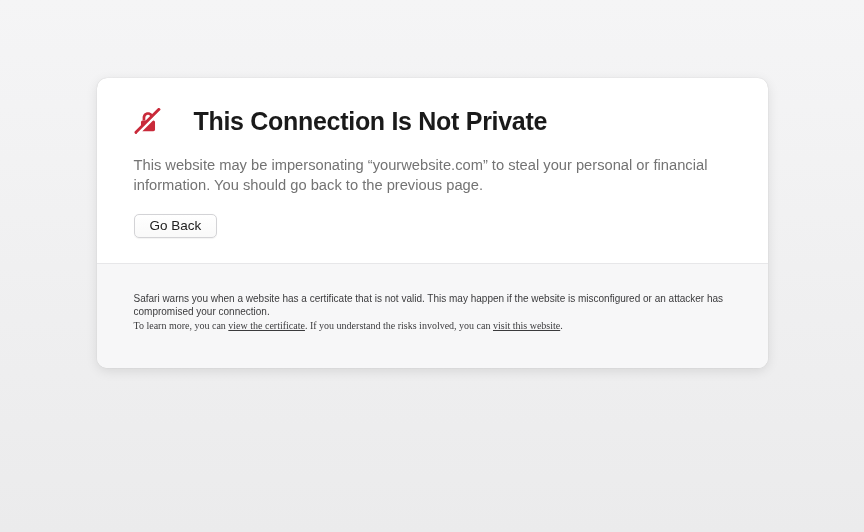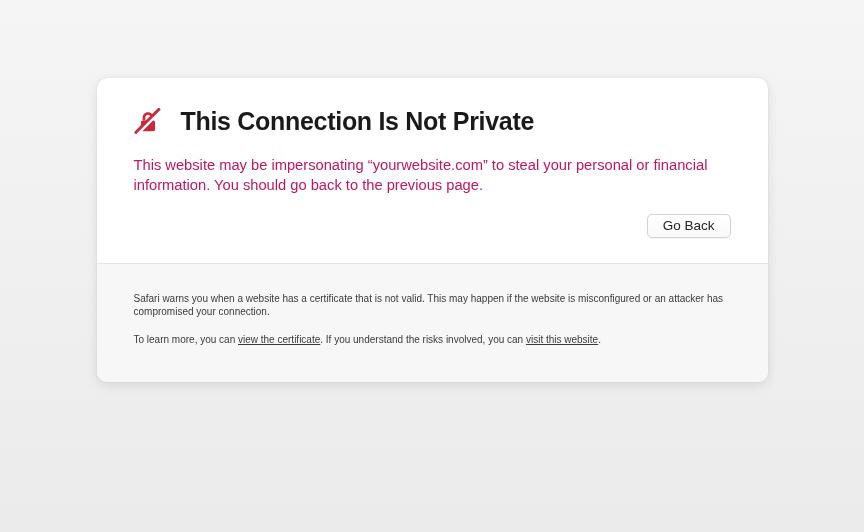--- a/index.html
+++ b/index.html
@@ -25,42 +25,42 @@
       border-radius: 10px;
       box-shadow: 0 3px 12px rgba(0,0,0,0.10), 0 0 1px rgba(0,0,0,0.2);
       overflow: hidden;
     }
     .panel-top {
       padding: 29px 37px 25px 37px;
     }
     .header-row {
       display: flex;
       align-items: center;
-      gap: 19px;
+      gap: 32px;
       margin-bottom: 20px;
     }
     .warning-icon {
       width: 28px;
       height: 27px;
       flex-shrink: 0;
     }
     .title {
       font-size: 25px;
       font-weight: 700;
       letter-spacing: -0.3px;
       color: #1a1a1a;
     }
     .desc {
       font-size: 14.7px;
       line-height: 1.35;
-      color: #be185d;
+      color: #737373;
     }
     .button-row {
       display: flex;
-      justify-content: flex-end;
+      justify-content: flex-start;
       margin-top: 18px;
     }
     .go-back-btn {
       font-family: inherit;
       font-size: 13.5px;
       color: #222;
       background: linear-gradient(to bottom, #ffffff, #f9f9f9);
       border: 1px solid #d3d3d6;
       border-radius: 5px;
       padding: 3px 15px 4px 15px;
@@ -72,21 +72,21 @@
       border-top: 1px solid #e7e7e9;
       padding: 28px 37px 36px 37px;
       font-size: 10px;
       line-height: 1.35;
       color: #3b3b3d;
     }
     .panel-bottom p {
       margin: 0;
     }
     .panel-bottom p + p {
-      margin-top: 14px;
+      font-family: Liberation Serif, serif;
     }
     .link {
       color: #3b3b3d;
       text-decoration: underline;
       cursor: pointer;
     }
   </style>
 </head>
 <body>
 

